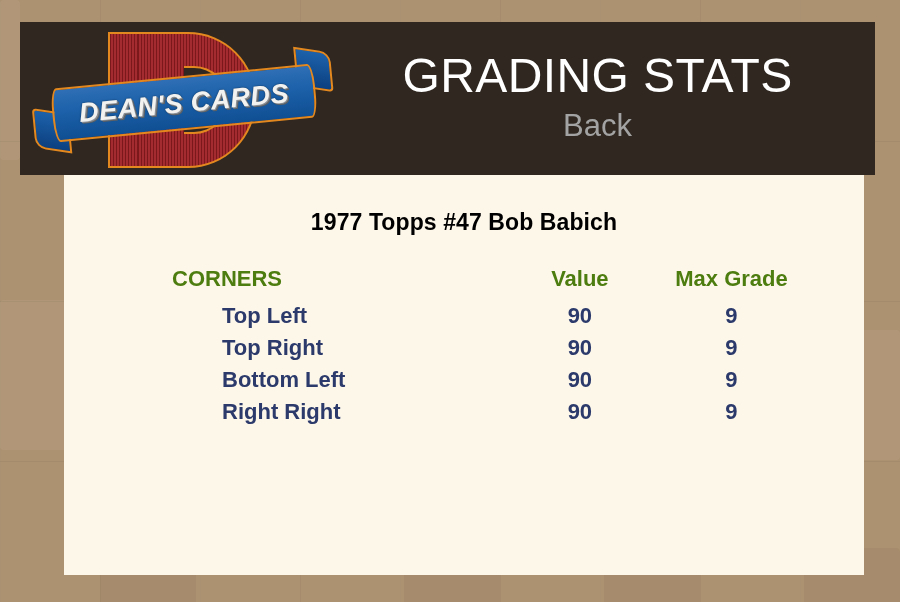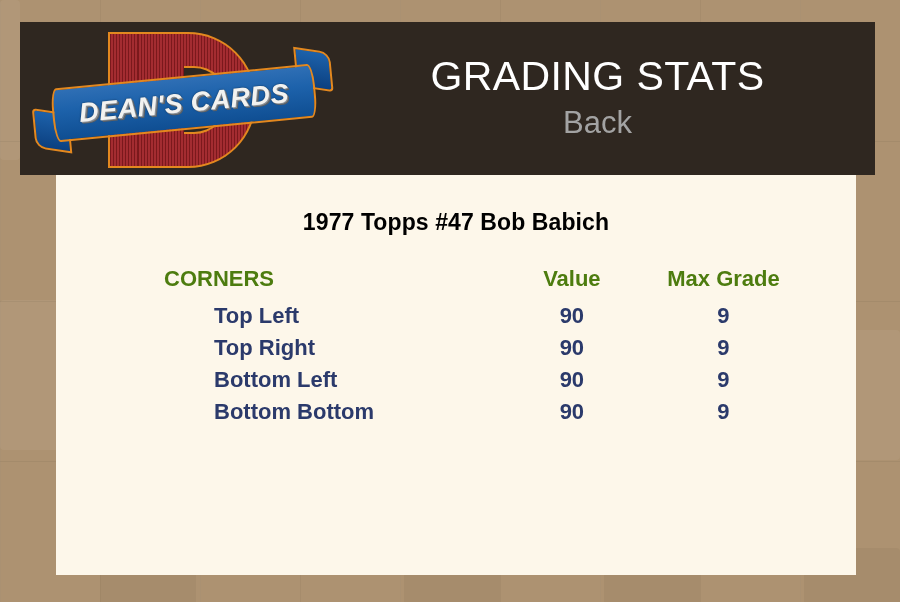--- a/index.html
+++ b/index.html
@@ -60,21 +60,21 @@
     top: 0;
     width: 555px;
     height: 153px;
     display: flex;
     flex-direction: column;
     align-items: center;
     justify-content: center;
   }
   .header-title {
     color: #ffffff;
-    font-size: 41px;
+    font-size: 48px;
     line-height: 1.05;
     letter-spacing: 0.4px;
     white-space: nowrap;
   }
   .header-subtitle {
     color: #a3a3a3;
     font-size: 31px;
     line-height: 1.25;
     margin-top: 6px;
     white-space: nowrap;
@@ -188,21 +188,21 @@
     white-space: nowrap;
     text-shadow:
       1px 1px 0 #8a8f95,
       2px 2px 0 #5c6166,
       0 0 2px rgba(0,0,0,0.55);
   }
 
   
   .content-panel {
     position: absolute;
-    left: 56px;
+    left: 64px;
     top: 175px;
     width: 800px;
     height: 400px;
     background-color: #fdf7ea;
     box-sizing: border-box;
   }
 
   .card-title {
     margin-top: 34px;
     text-align: center;
@@ -319,21 +319,21 @@
           <td class="col-label">Top Right</td>
           <td class="col-value">90</td>
           <td class="col-max">9</td>
         </tr>
         <tr>
           <td class="col-label">Bottom Left</td>
           <td class="col-value">90</td>
           <td class="col-max">9</td>
         </tr>
         <tr>
-          <td class="col-label">Bottom Bottom</td>
+          <td class="col-label">Right Right</td>
           <td class="col-value">90</td>
           <td class="col-max">9</td>
         </tr>
       </tbody>
     </table>
 
   </div>
 
 </div>
 

